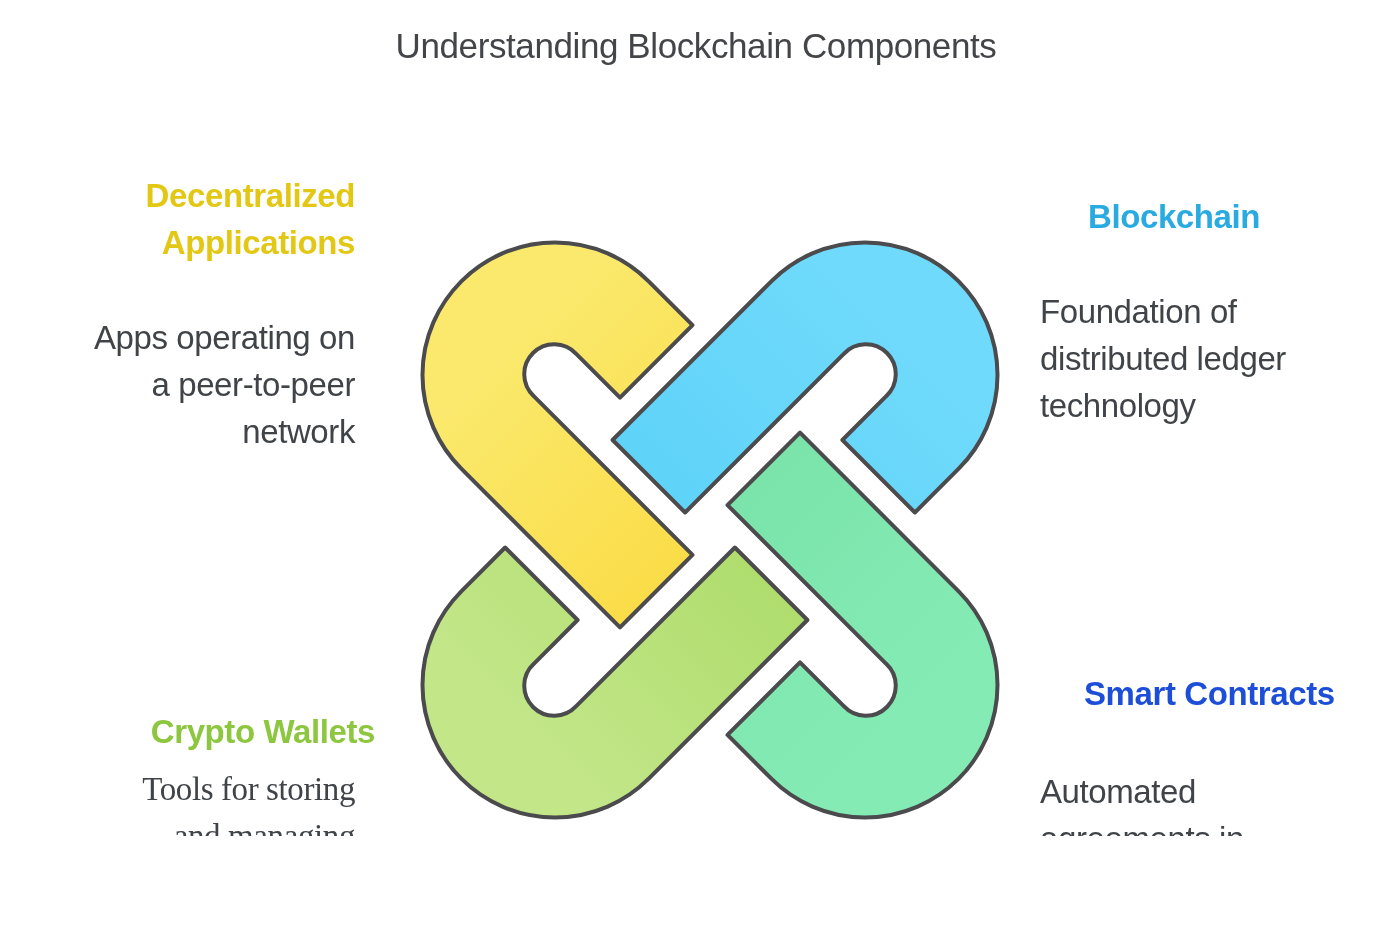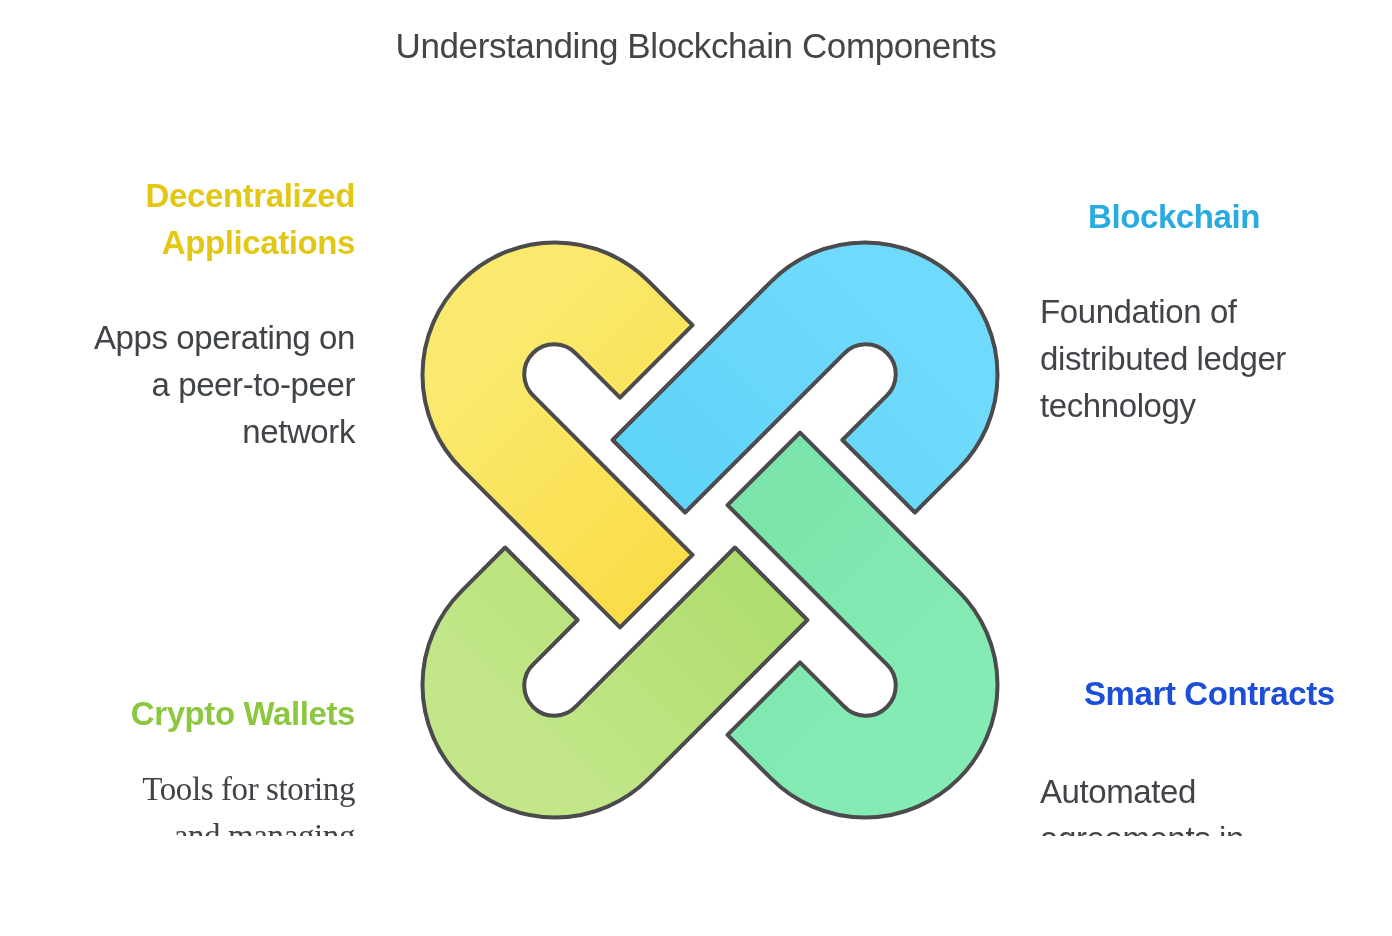--- a/index.html
+++ b/index.html
@@ -13,21 +13,21 @@
   }
   .block{position:absolute;white-space:pre-line;}
   .heading{font-size:33px;font-weight:bold;line-height:47px;}
   .body-text{font-size:33px;font-weight:normal;line-height:47px;}
   .align-r{left:0;width:355px;text-align:right;}
   .align-l{left:1040px;width:340px;text-align:left;}
   .h-tl{top:172px;}
   .b-tl{top:314px;}
   .h-tr{top:193px;}
   .b-tr{top:288px;}
-  .h-bl{top:690px;}
+  .h-bl{top:708px;margin-left:20px;}
   .b-bl{top:766px;}
   .h-br{top:670px;}
   .b-br{top:768px;}
   .knot-svg{position:absolute;left:420px;top:240px;width:580px;height:580px;}
   .knot-svg path{stroke-width:4;stroke-linejoin:round;stroke-linecap:round;}
 </style>
 </head>
 <body>
 
 <div class="canvas">

